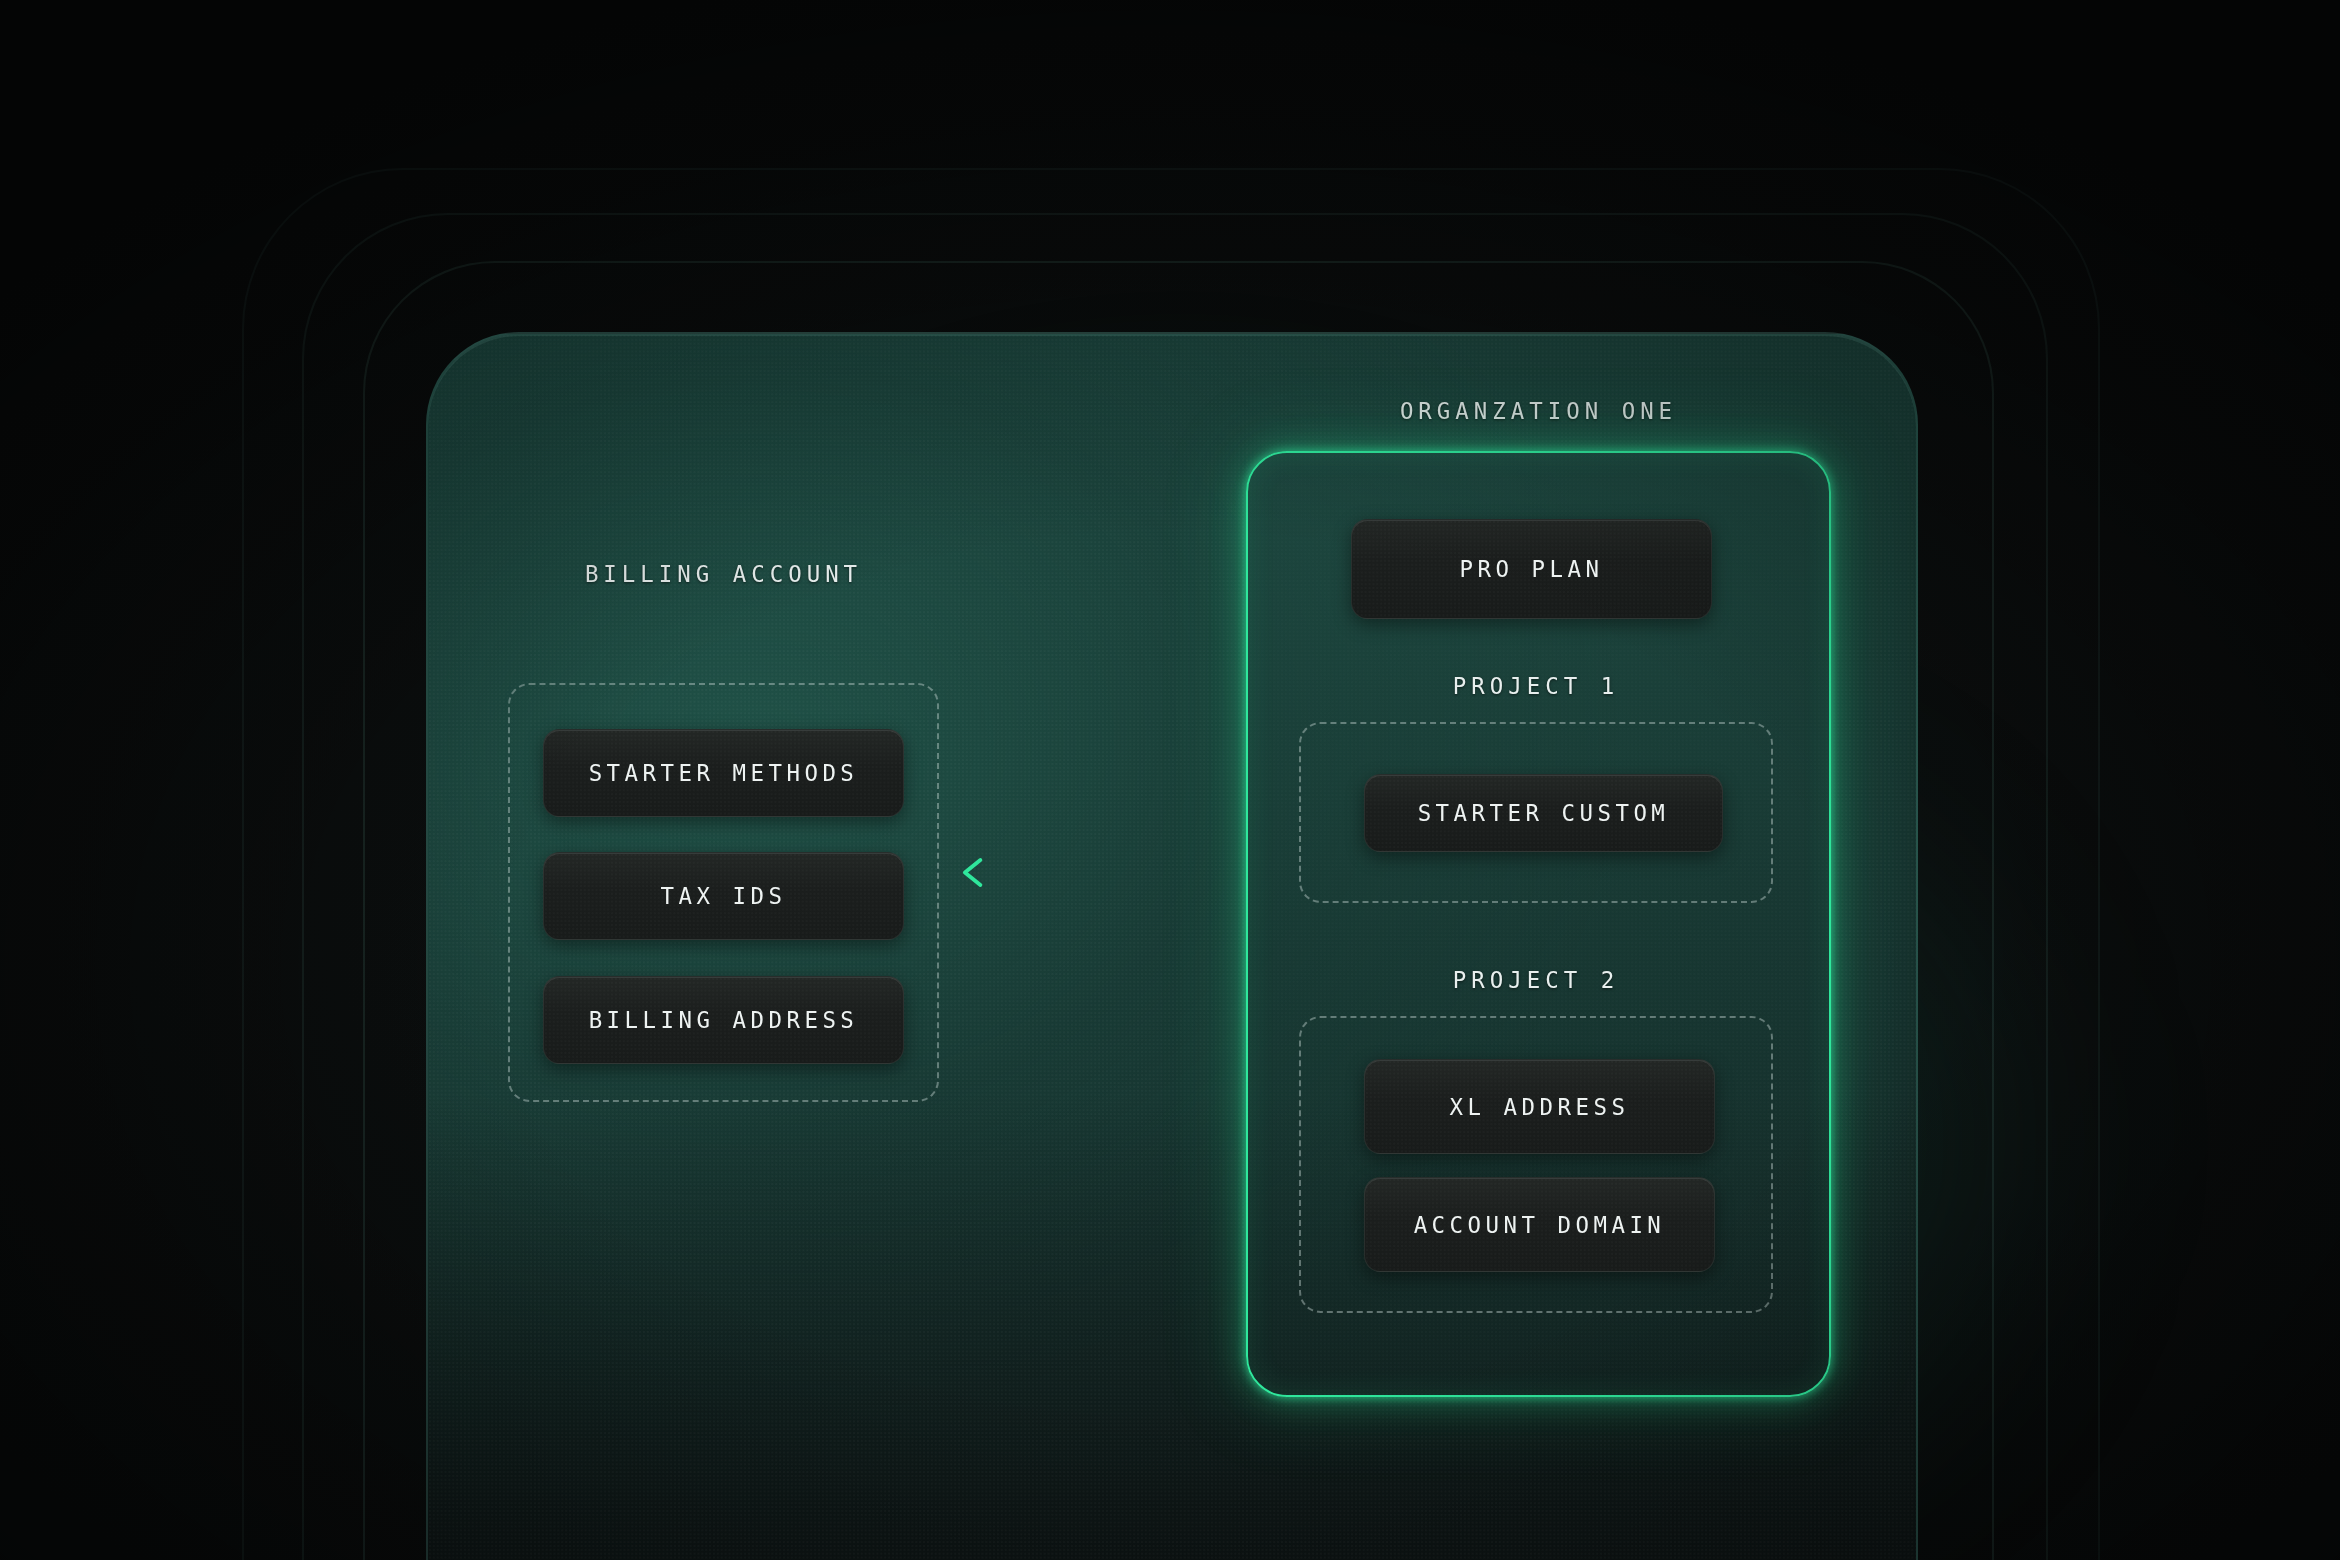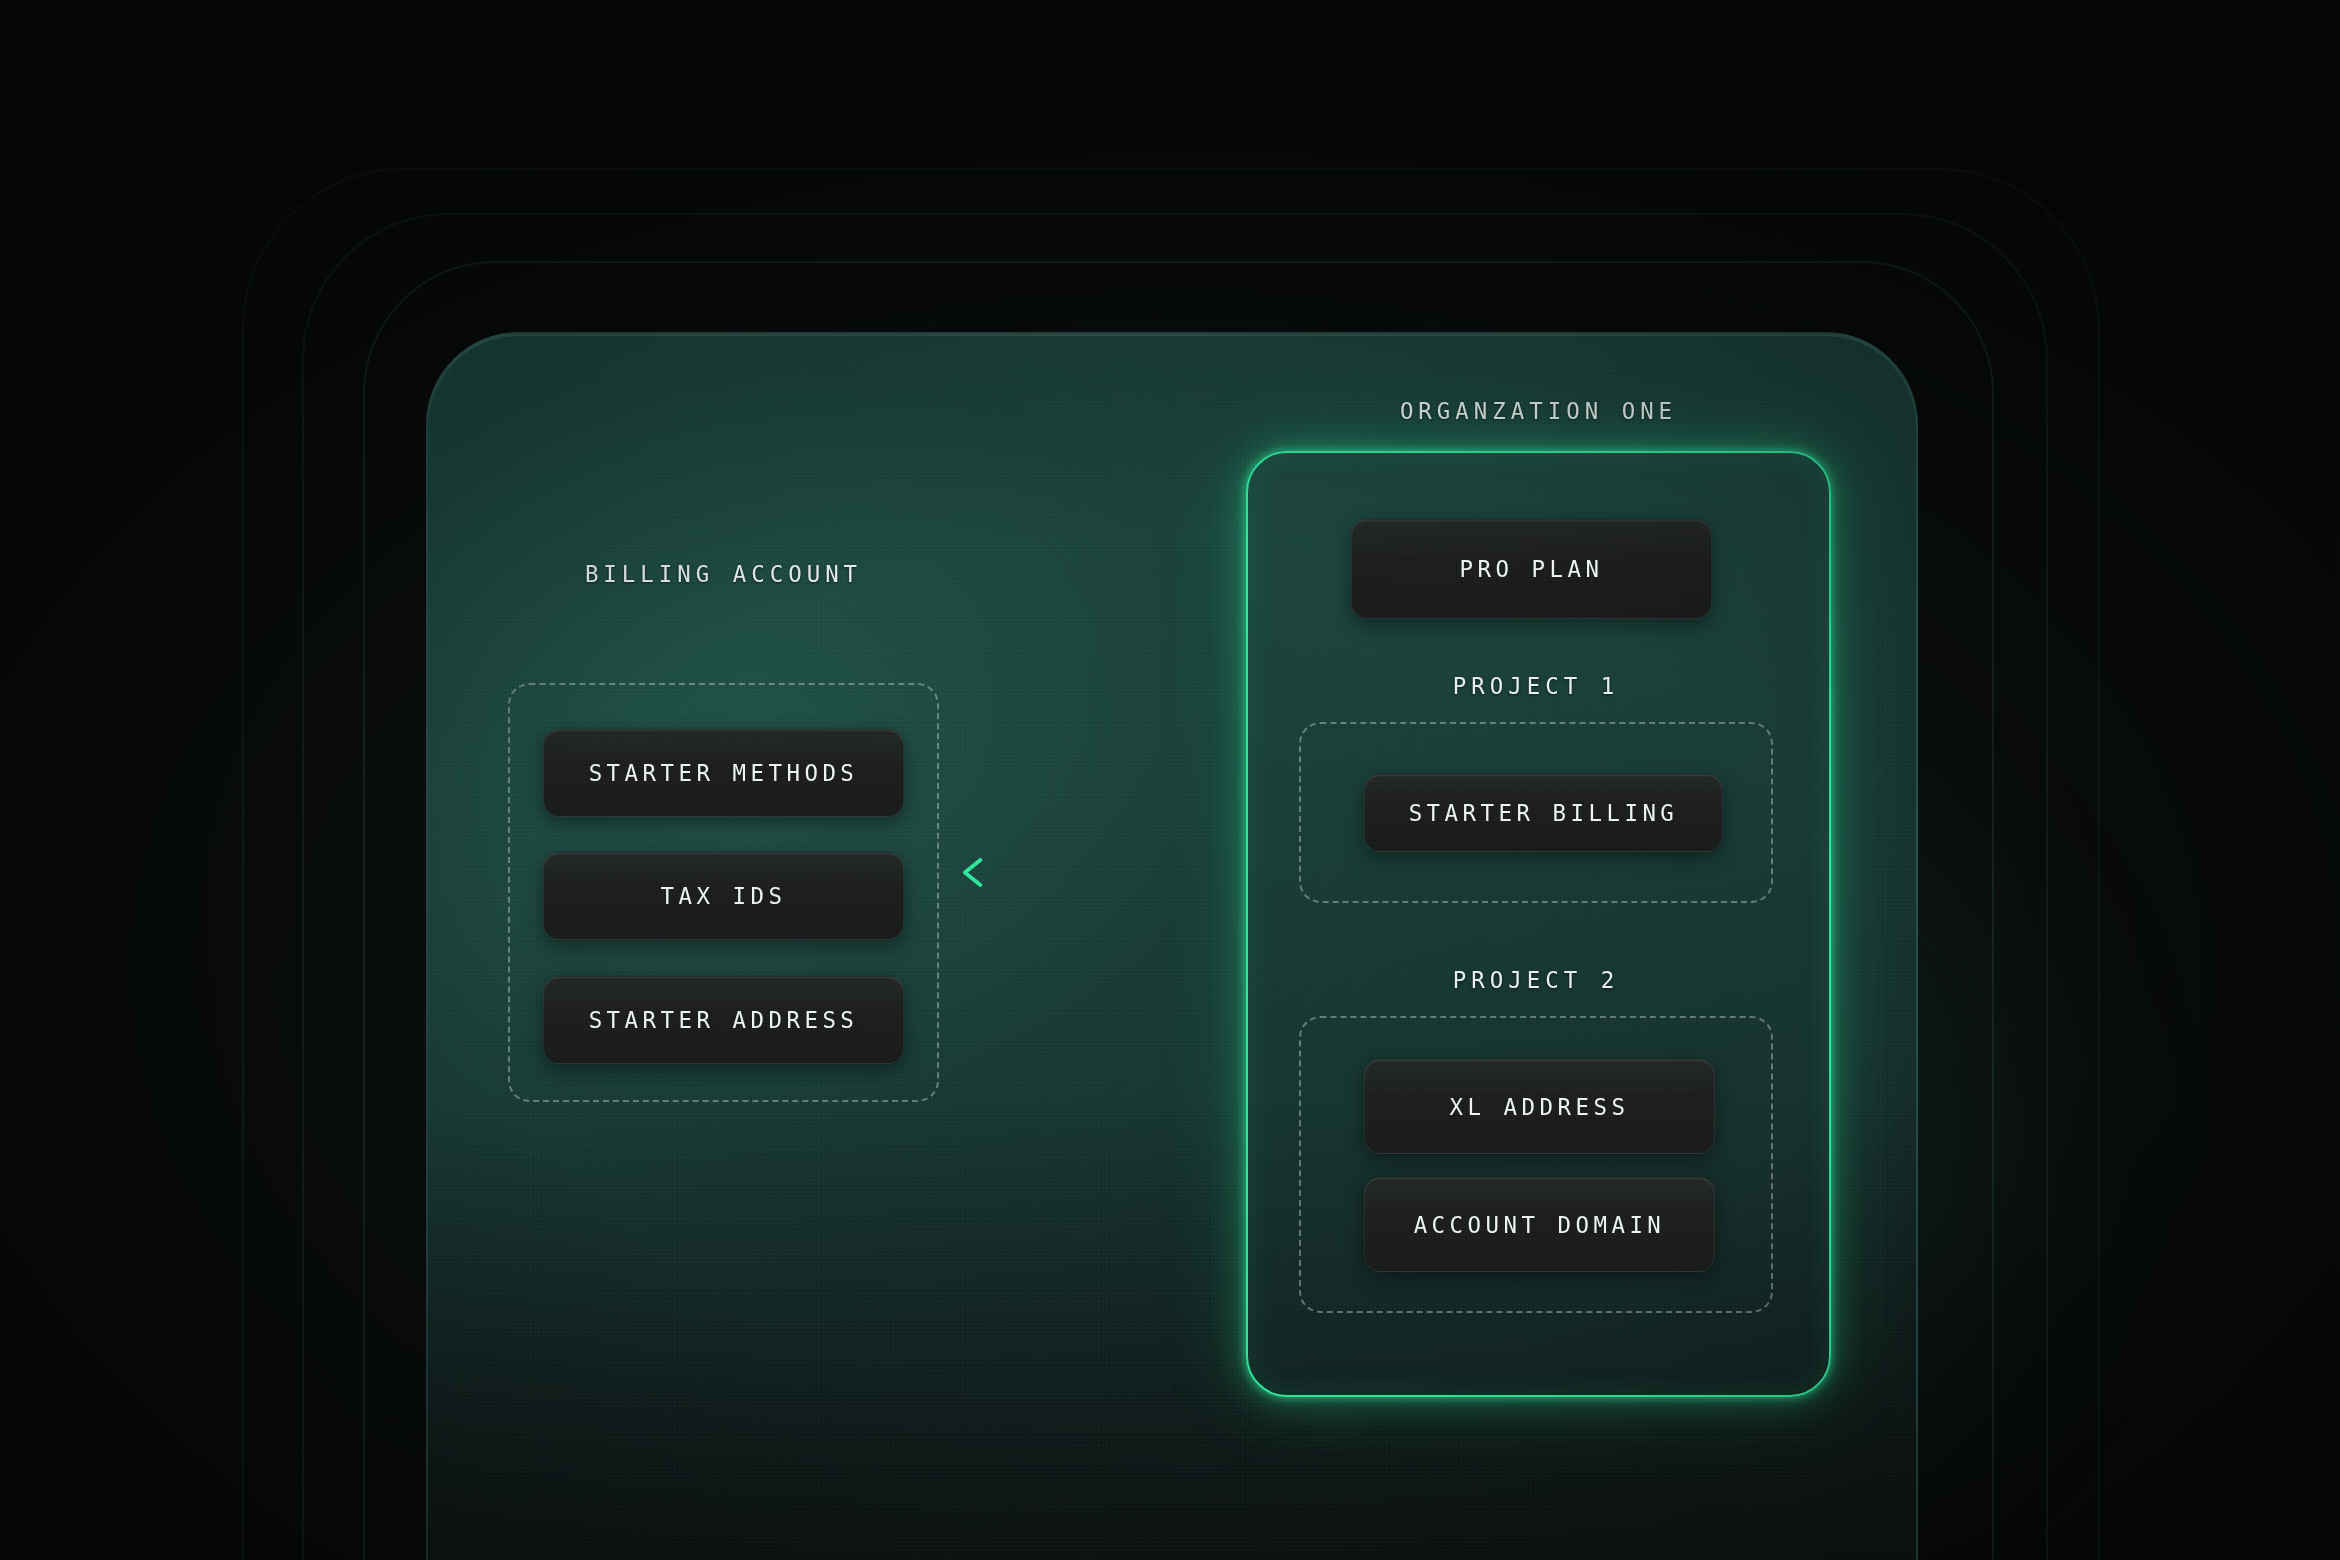--- a/index.html
+++ b/index.html
@@ -188,21 +188,21 @@
 
   <div class="card" style="left:543px; top:729px; width:361px; height:88px;">
     <span class="card-text">STARTER METHODS</span>
   </div>
 
   <div class="card" style="left:543px; top:852px; width:361px; height:88px;">
     <span class="card-text">TAX IDS</span>
   </div>
 
   <div class="card" style="left:543px; top:976px; width:361px; height:88px;">
-    <span class="card-text">STARTER ADDRESS</span>
+    <span class="card-text">BILLING ADDRESS</span>
   </div>
 
   <svg id="connector" viewBox="0 0 310 30">
     <defs>
       <linearGradient id="arrowGrad" x1="0" y1="0" x2="1" y2="0">
         <stop offset="0%" stop-color="#2fe79c" stop-opacity="1"></stop>
         <stop offset="70%" stop-color="#2fe79c" stop-opacity="0.95"></stop>
         <stop offset="100%" stop-color="#2fe79c" stop-opacity="0.85"></stop>
       </linearGradient>
     </defs>
@@ -216,21 +216,21 @@
 
   <div class="card" style="left:1351px; top:519px; width:361px; height:100px;">
     <span class="card-text">PRO PLAN</span>
   </div>
 
   <div class="section-label" style="left:1299px; top:673px; width:474px;">PROJECT 1</div>
 
   <div class="dashed-box" style="left:1299px; top:722px; width:474px; height:181px;"></div>
 
   <div class="card" style="left:1364px; top:774px; width:359px; height:78px;">
-    <span class="card-text">STARTER BILLING</span>
+    <span class="card-text">STARTER CUSTOM</span>
   </div>
 
   <div class="section-label" style="left:1299px; top:967px; width:474px;">PROJECT 2</div>
 
   <div class="dashed-box" style="left:1299px; top:1016px; width:474px; height:297px;"></div>
 
   <div class="card" style="left:1364px; top:1059px; width:351px; height:95px;">
     <span class="card-text">XL ADDRESS</span>
   </div>
 

